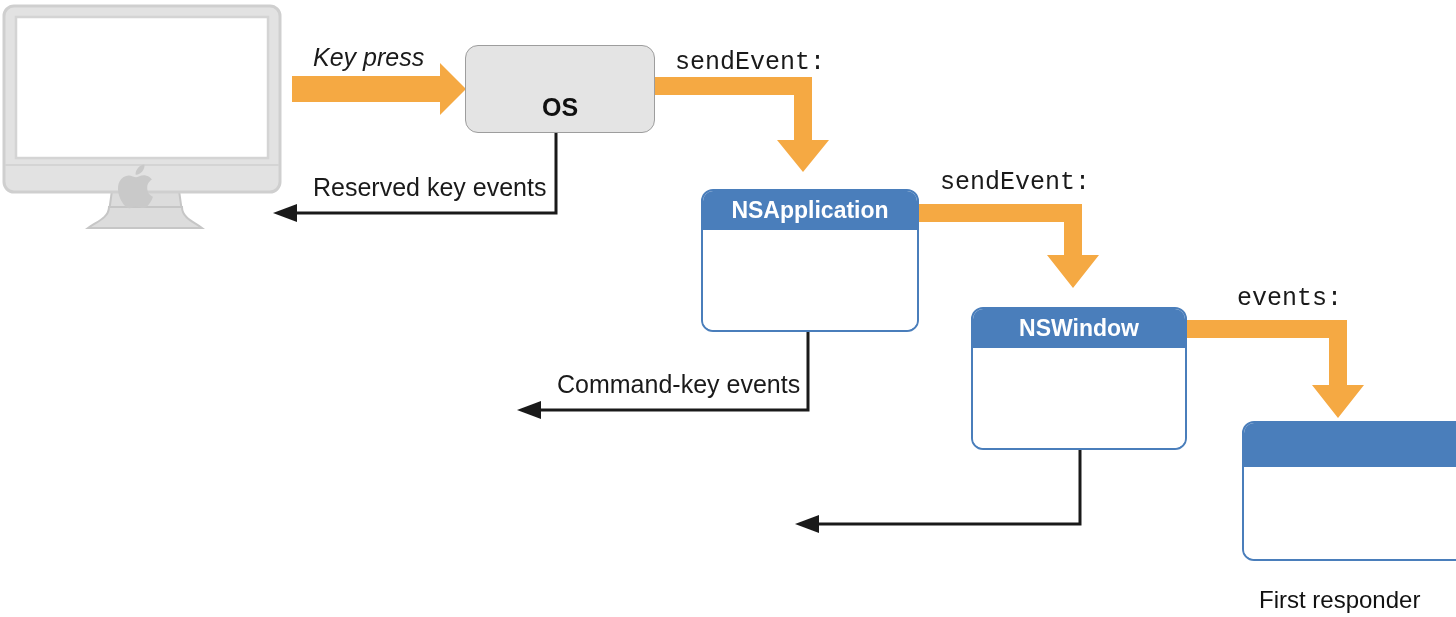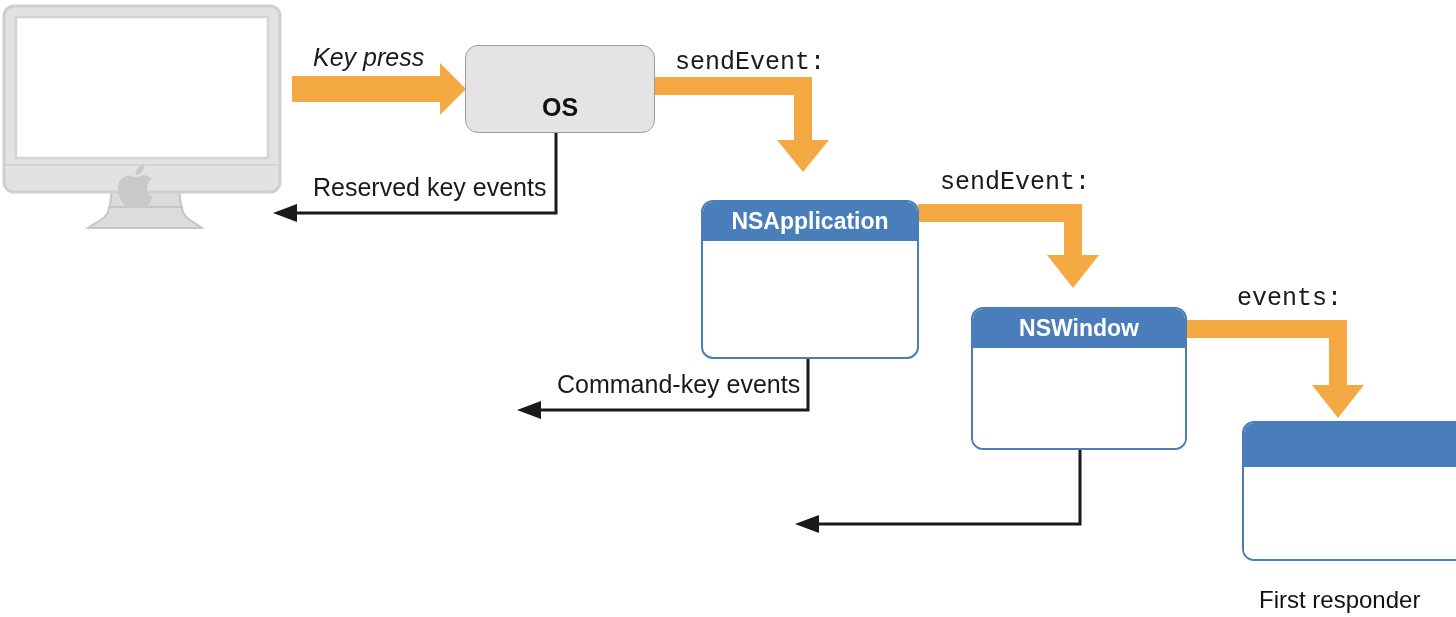--- a/index.html
+++ b/index.html
@@ -87,21 +87,21 @@
     justify-content: center;
     color: #ffffff;
     font-family: "Liberation Sans", sans-serif;
     font-weight: bold;
     font-size: 23px;
   }
   .cls-body {
     background: #ffffff;
   }
 
-  #box-nsapplication { left: 701px; top: 200px; width: 218px; height: 159px; }
+  #box-nsapplication { left: 701px; top: 189px; width: 218px; height: 143px; }
   #box-nsapplication .cls-head { height: 39px; }
   #box-nsapplication .cls-body { height: 100px; }
 
   #box-nswindow { left: 971px; top: 307px; width: 216px; height: 143px; }
   #box-nswindow .cls-head { height: 39px; }
   #box-nswindow .cls-body { height: 100px; }
 
   #box-firstresponder { left: 1242px; top: 421px; width: 230px; height: 140px; }
   #box-firstresponder .cls-head { height: 44px; }
   #box-firstresponder .cls-body { height: 92px; }

